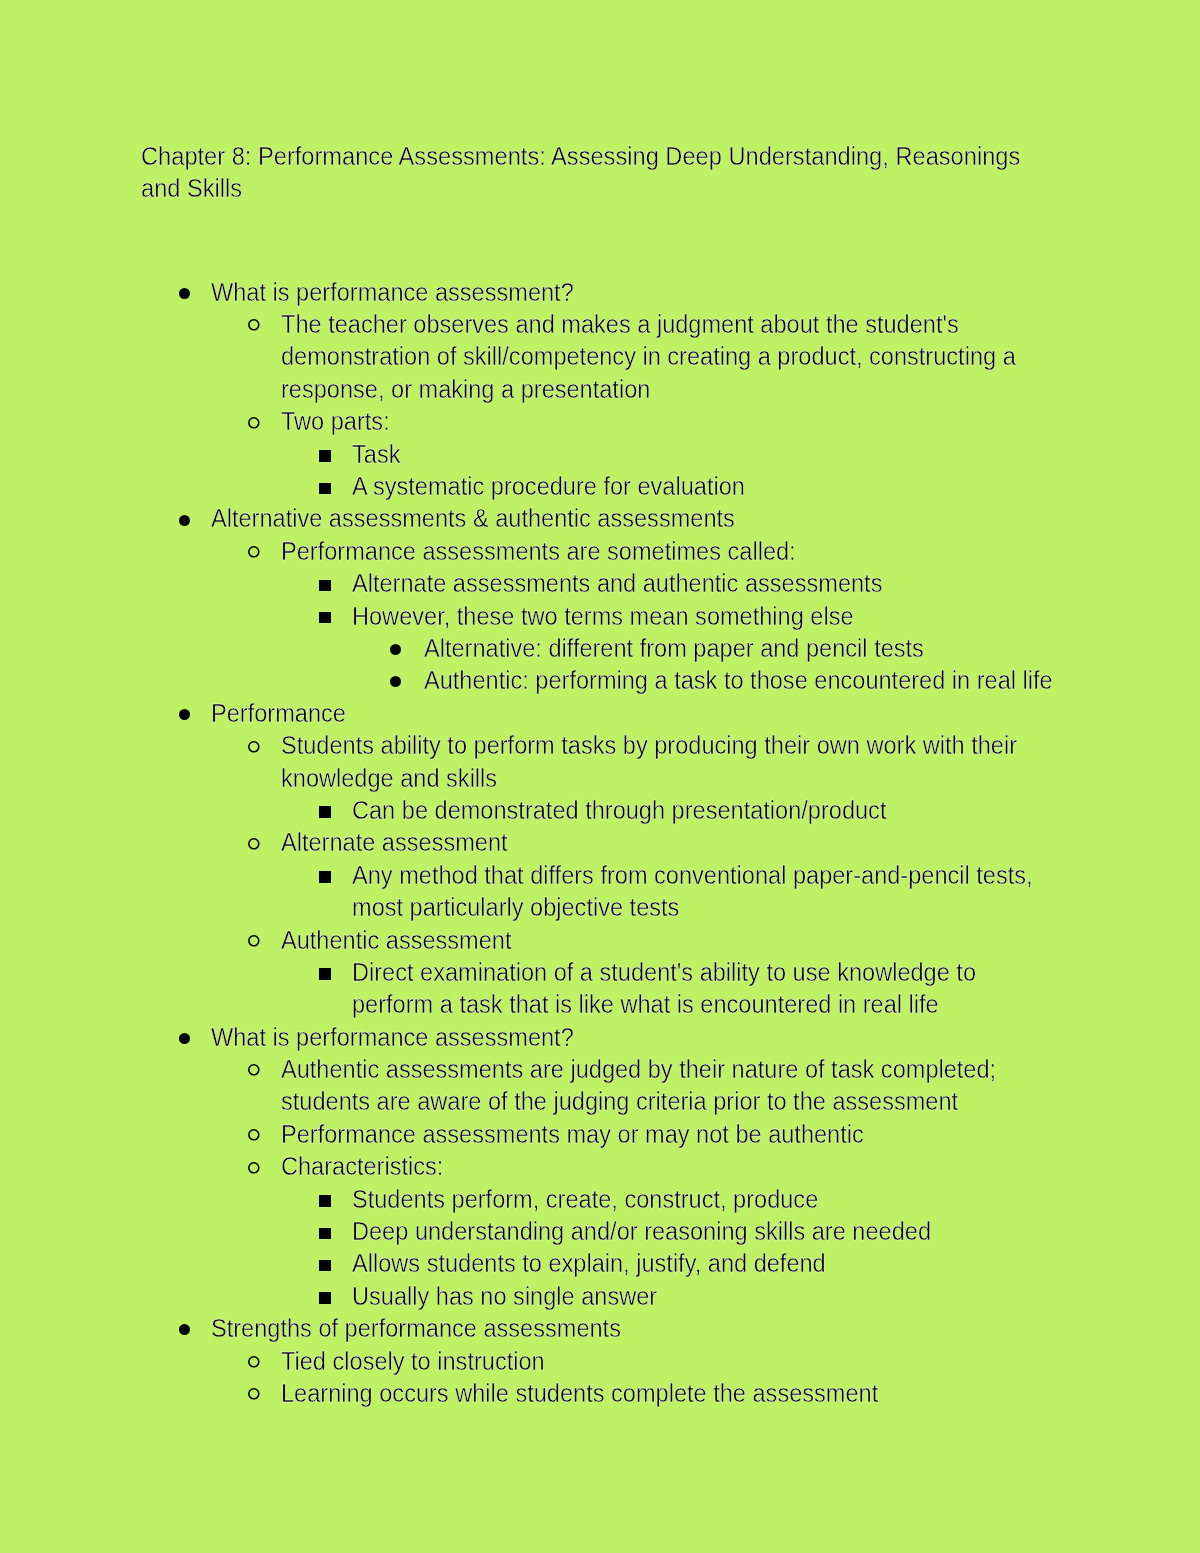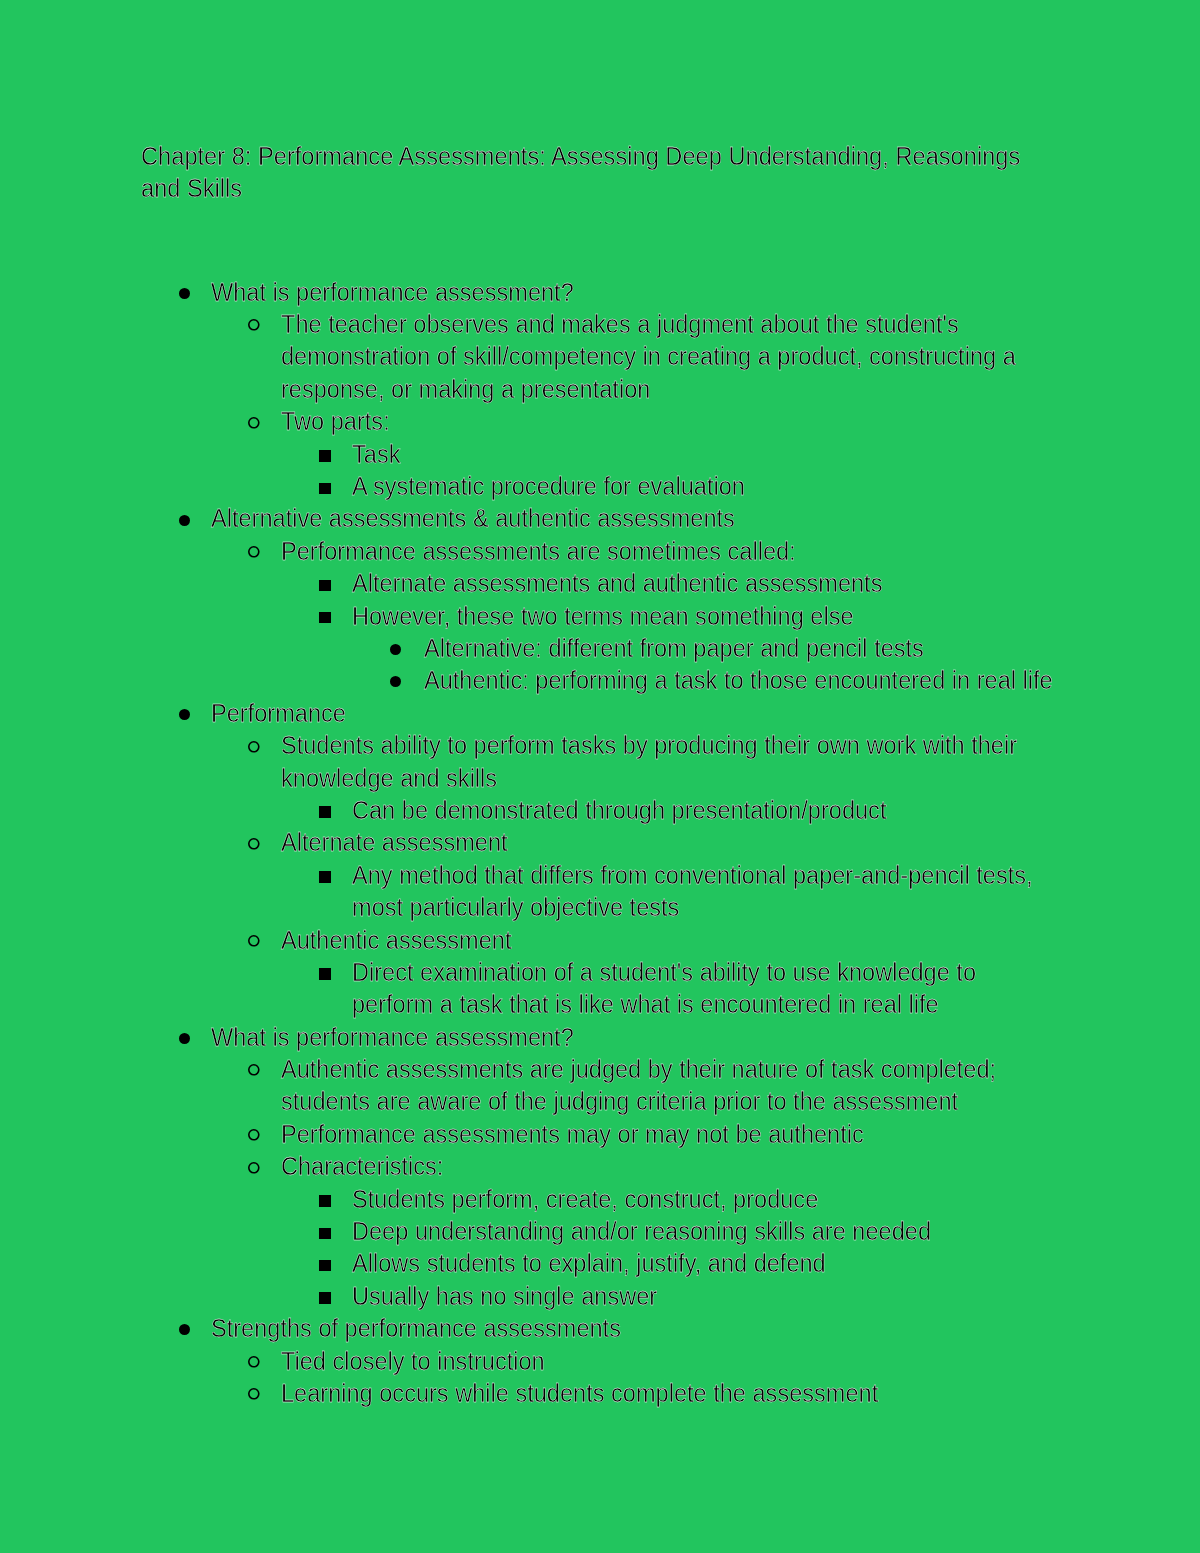--- a/index.html
+++ b/index.html
@@ -1,21 +1,21 @@
 <!DOCTYPE html>
 <html><head>
 <meta charset="utf-8">
 <title>Chapter 8: Performance Assessments</title>
 <style>
   html,body{margin:0;padding:0;}
   body{width:1200px;height:1553px;background:#ffffff;color:#000000;
        font-family:"Liberation Sans",sans-serif;font-size:25px;
        -webkit-font-smoothing:antialiased;}
 
-  #page{position:relative;width:1200px;height:1553px;background:#22c55e;overflow:hidden;}
+  #page{position:relative;width:1200px;height:1553px;background:#bef264;overflow:hidden;}
 
   
   .tx{font-size:25px;line-height:32.39px;
       transform:scaleX(0.9425);transform-origin:0 0;
       -webkit-text-stroke:0.34px #ffffff;}
 
   
   .doc-title{position:absolute;left:140.7px;top:139.8px;width:940px;line-height:32.2px;
              transform:scaleX(0.9458);}
 

